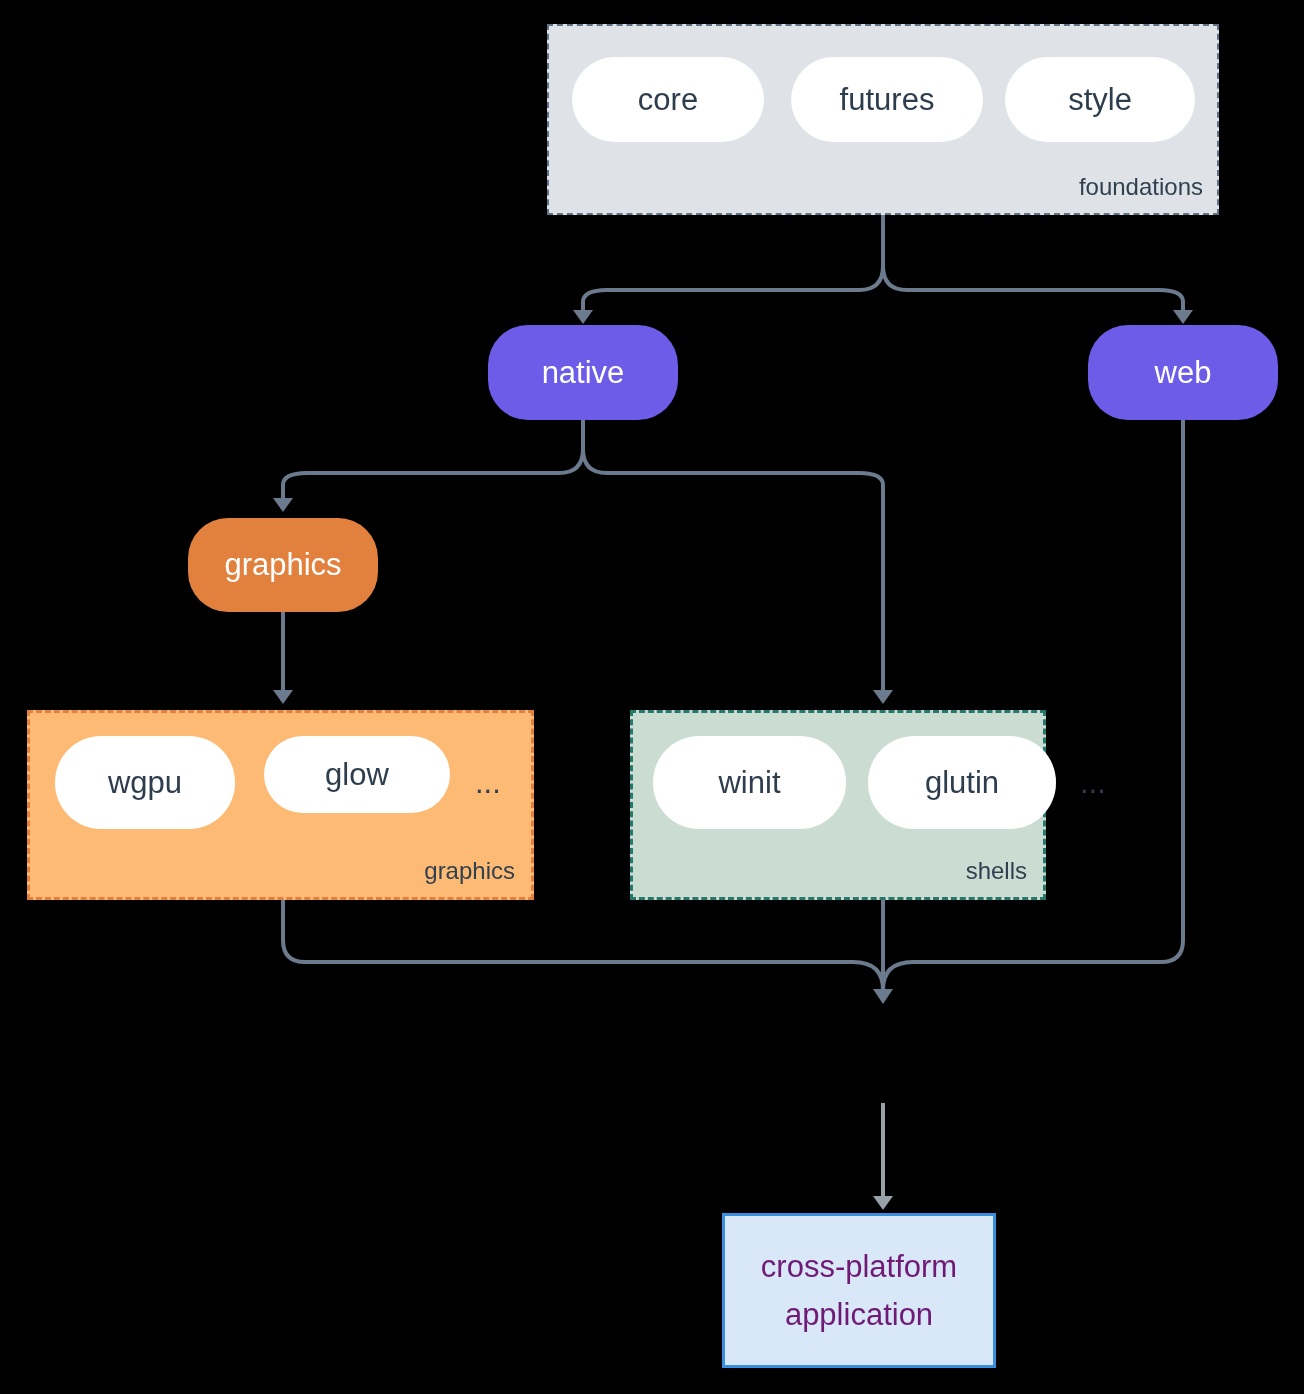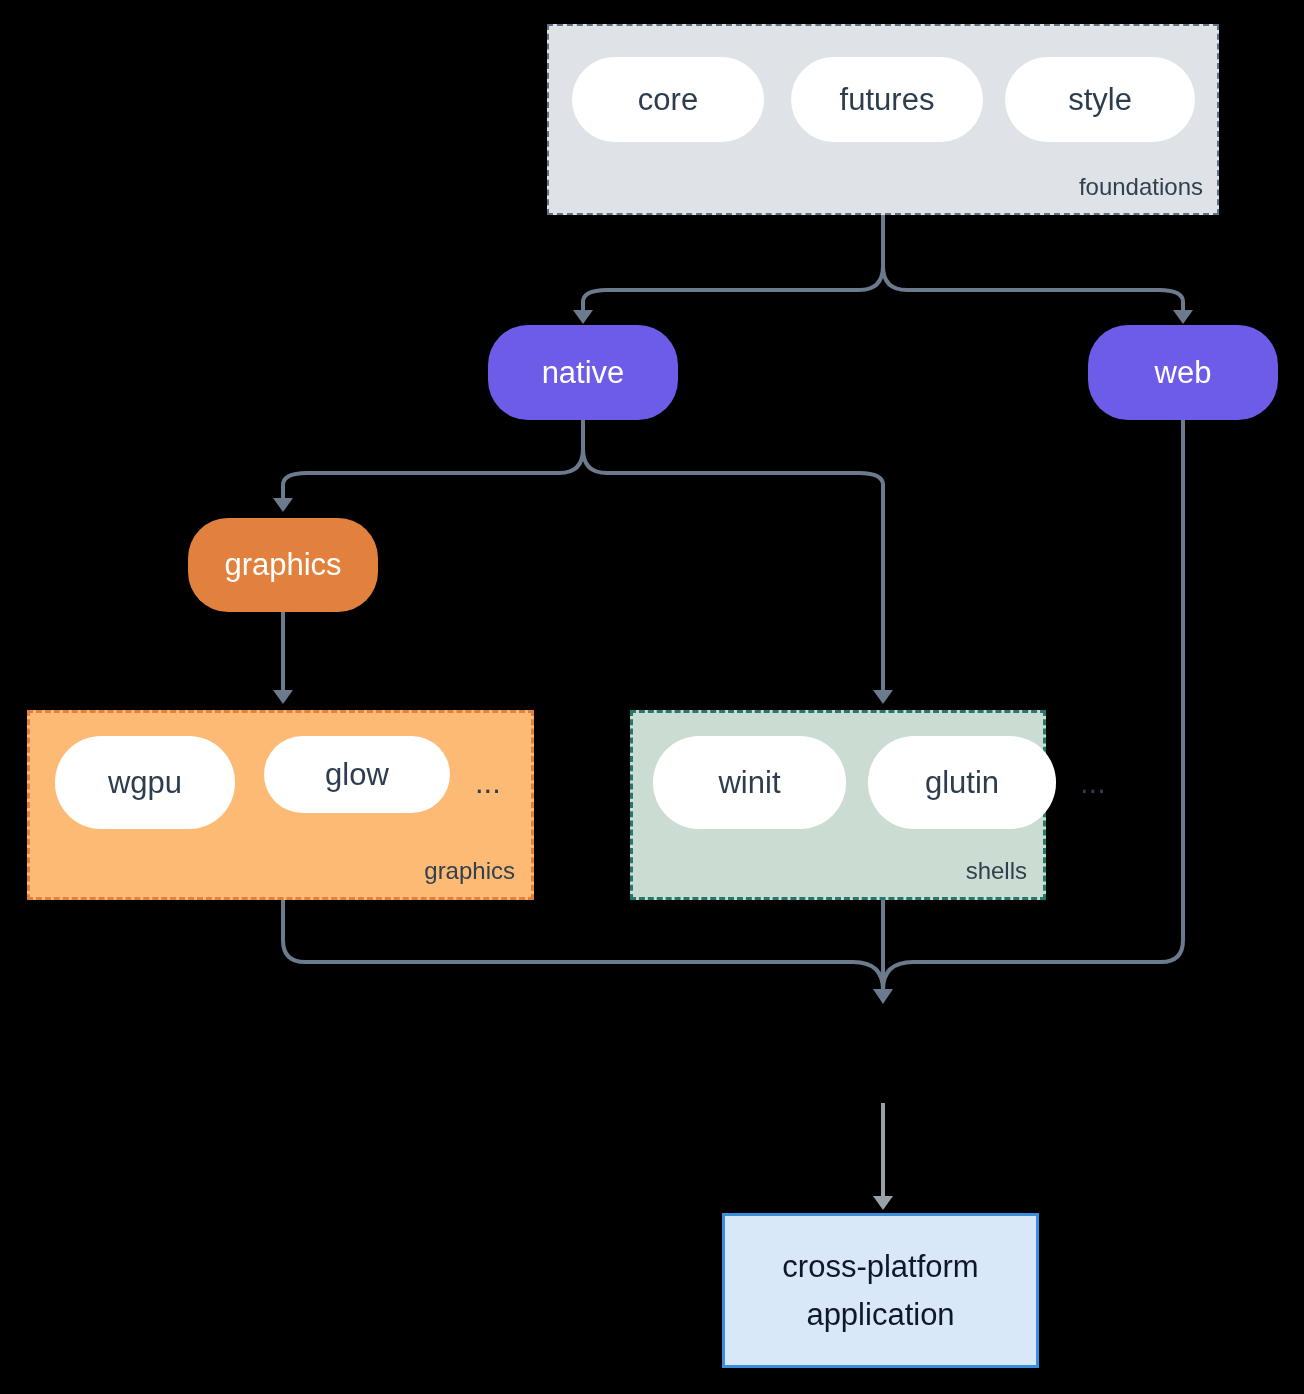--- a/index.html
+++ b/index.html
@@ -39,24 +39,24 @@
 
   
   .node { position:absolute; border-radius:40px; display:flex; align-items:center;
     justify-content:center; font-size:31px; color:#ffffff; }
   .n-native   { left:488px;  top:325px;  width:190px; height:95px; background:#6c5ce8; }
   .n-web      { left:1088px; top:325px;  width:190px; height:95px; background:#6c5ce8; }
   .n-graphics { left:188px;  top:518px;  width:190px; height:94px; background:#e2813d; }
   .n-iced     { left:788px;  top:1008px; width:190px; height:95px; background:#2e86d5; }
 
   
-  .app-box { position:absolute; left:722px; top:1213px; width:317px; height:155px;
+  .app-box { position:absolute; left:722px; top:1213px; width:274px; height:155px;
     box-sizing:border-box; background:#d8e8f8; border:3px solid #3b8de0;
     display:flex; flex-direction:column; align-items:center; justify-content:center;
-    font-size:31px; color:#0f172a; line-height:48px; text-align:center; }
+    font-size:31px; color:#701a75; line-height:48px; text-align:center; }
 </style>
 </head>
 <body>
 
 <div class="stage">
 
   <svg class="svg-layer" width="1304" height="1394" viewBox="0 0 1304 1394">
 
     <path d="M883 215 V266 Q883 290 859 290 H607 Q583 290 583 302 V310" fill="none" stroke-width="4" stroke="#6b7a8c"></path>
     <polygon points="573,310 593,310 583,324" fill="#6b7a8c"></polygon>

